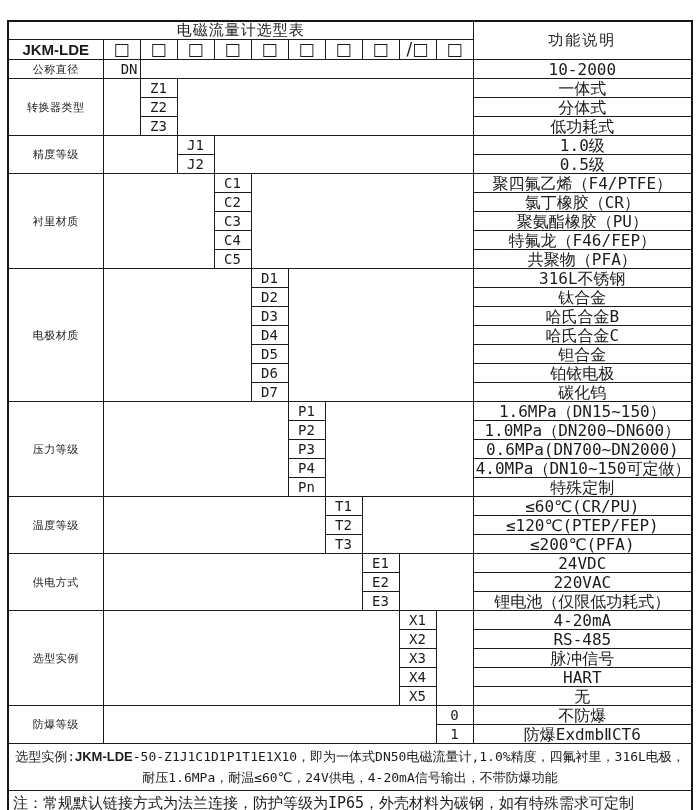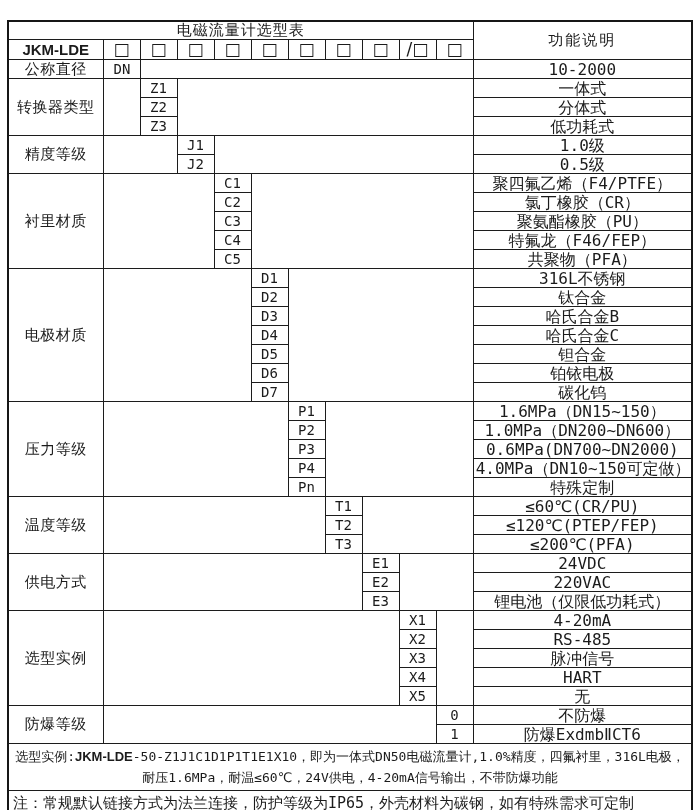--- a/index.html
+++ b/index.html
@@ -13,23 +13,23 @@
   col.c-code{width:37px;}
   col.c-desc{width:auto;}
   tr{height:19px;}
   tr.r-title{height:17px;}
   tr.r-model{height:20px;}
   .title-cell{font-size:15px;letter-spacing:1px;}
   .fn-header{font-size:15px;letter-spacing:2px;margin-top:12px;}
   .model-prefix{font-family:"Liberation Sans","DejaVu Sans",sans-serif;font-weight:bold;
                 font-size:15px;text-align:center;}
   .slot{font-family:"DejaVu Sans",sans-serif;font-size:17px;line-height:17px;padding:0;}
-  .cat{font-size:15px;letter-spacing:0.5px;}
+  .cat{font-size:11px;letter-spacing:0.5px;}
   .code{font-family:"DejaVu Sans Mono","DejaVu Sans",monospace;font-size:14px;}
-  .code-left{text-align:center;padding-left:3px;}
+  .code-left{text-align:right;padding-left:3px;}
   .desc{font-family:"DejaVu Sans Mono","DejaVu Sans",monospace;font-size:16px;}
   .blank{border:1px solid #1c1c1c;}
   tr.r-example{height:46px;}
   tr.r-note{height:16px;}
   .example-cell{white-space:normal;text-align:center;font-size:13px;line-height:21px;
                 padding:2px 4px;font-family:"DejaVu Sans Mono","DejaVu Sans",monospace;}
   .example-cell .bold{font-weight:bold;font-family:"Liberation Sans","DejaVu Sans",sans-serif;}
   .note-cell{white-space:normal;text-align:left;font-size:15px;line-height:20px;
              padding:2px 4px;font-family:"DejaVu Sans Mono","DejaVu Sans",monospace;}
 </style>

